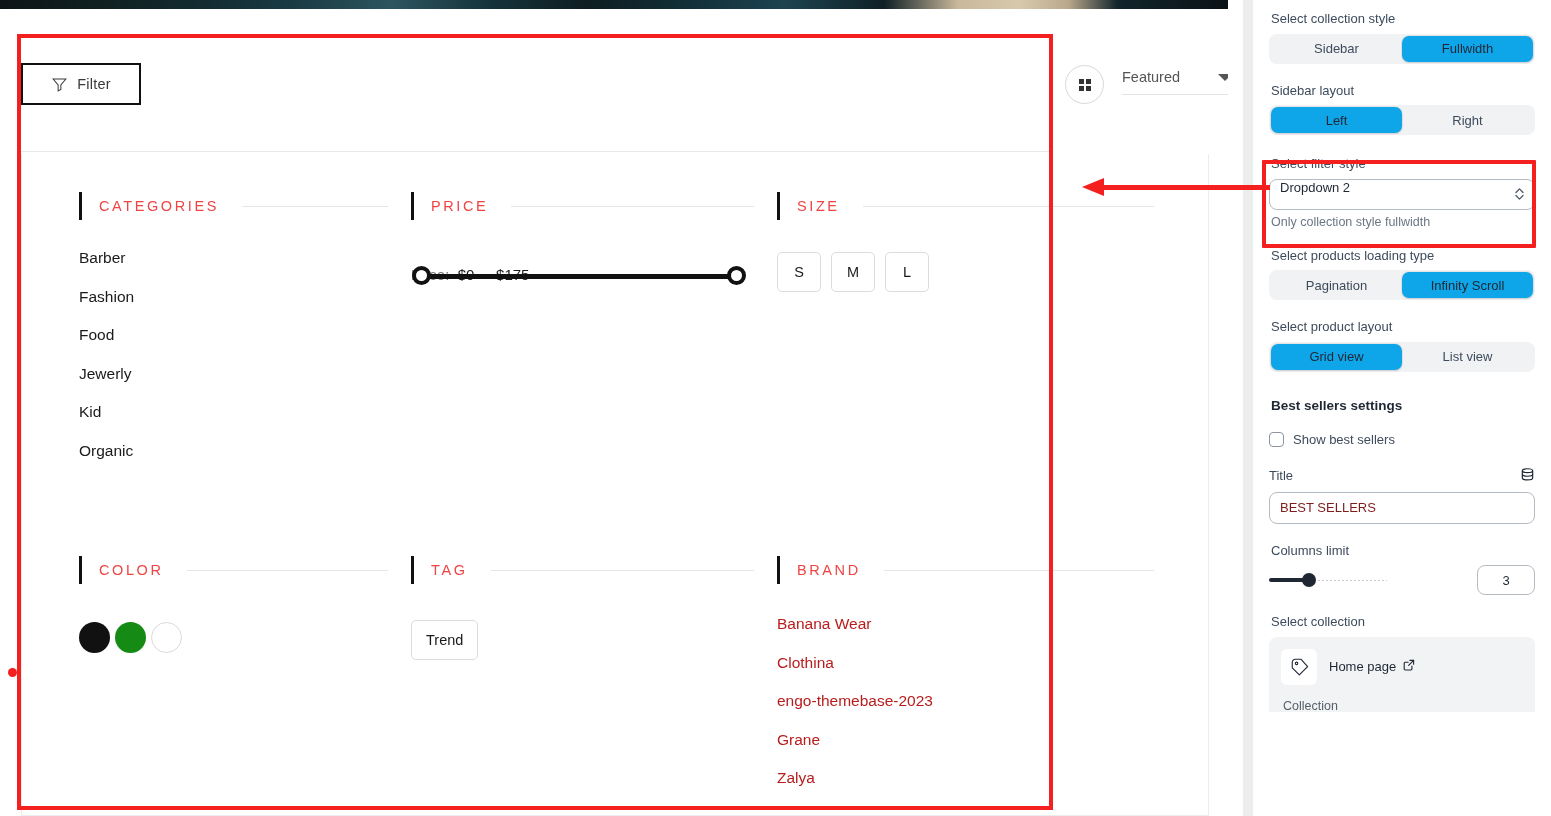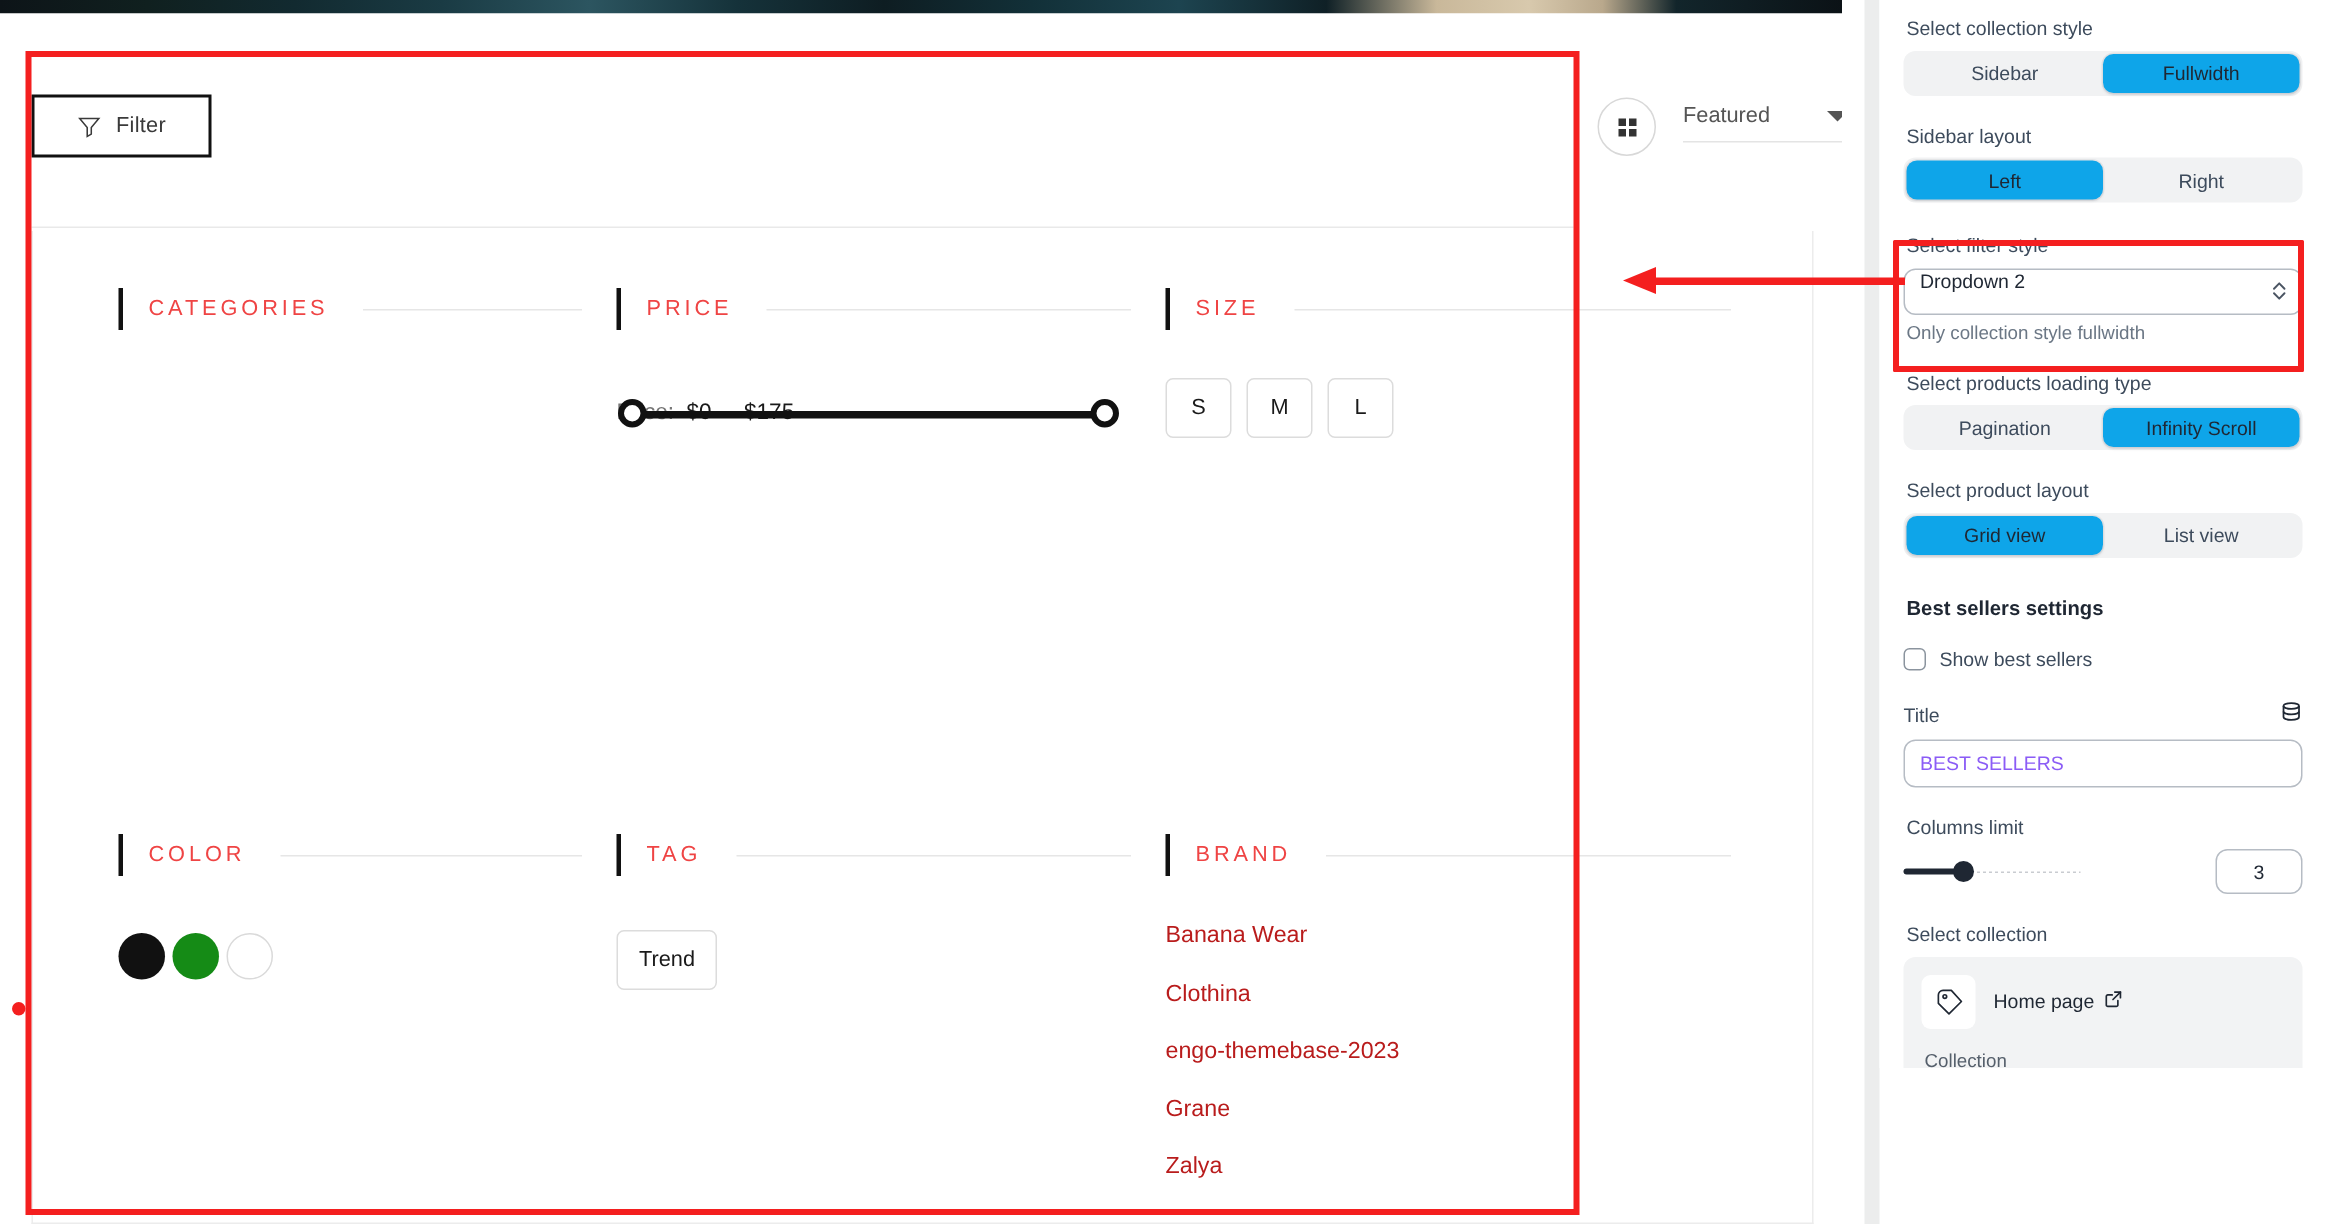--- a/index.html
+++ b/index.html
@@ -161,21 +161,21 @@
 
   .select {
     position:relative; height:31px; border:1px solid #b6bcc4; border-radius:8px;
     background:#fff; display:flex; align-items:flex-start; padding:0 10px;
     font-size:13px; color:#1f2733; cursor:pointer;
   }
   .select .chev { position:absolute; right:9px; top:50%; transform:translateY(-50%); width:11px; height:15px; }
 
   .textinput {
     height:32px; border:1px solid #b6bcc4; border-radius:8px; background:#fff;
-    display:flex; align-items:center; padding:0 10px; font-size:13px; color:#8b5cf6;
+    display:flex; align-items:center; padding:0 10px; font-size:13px; color:#7f1d1d;
   }
 
   .checkrow { display:flex; align-items:center; gap:9px; }
   .checkbox { width:15px; height:15px; border:1.5px solid #8b949e; border-radius:4px; background:#fff; cursor:pointer; }
   .checkrow .lbl { font-size:13px; color:#3d4b5c; }
 
   .titlerow { display:flex; align-items:center; justify-content:space-between; margin-bottom:6px; }
 
   .slider-row { display:flex; align-items:center; gap:12px; }
   .slider { position:relative; flex:1 1 auto; height:14px; }
@@ -243,20 +243,28 @@
 
     <div class="filter-panel">
 
       <div class="filt-row" style="top:32px;">
 
         <div class="filt-col">
           <div class="grp-head">
             <span class="grp-bar"></span>
             <span class="grp-title">CATEGORIES</span>
             <span class="grp-rule"></span>
+          </div>
+          <div class="cat-list">
+            <div class="cat-item">Barber</div>
+            <div class="cat-item">Fashion</div>
+            <div class="cat-item">Food</div>
+            <div class="cat-item">Jewerly</div>
+            <div class="cat-item">Kid</div>
+            <div class="cat-item">Organic</div>
           </div>
         </div>
 
         <div class="filt-col c2">
           <div class="grp-head">
             <span class="grp-bar"></span>
             <span class="grp-title">PRICE</span>
             <span class="grp-rule"></span>
           </div>
           <div class="price-wrap">

